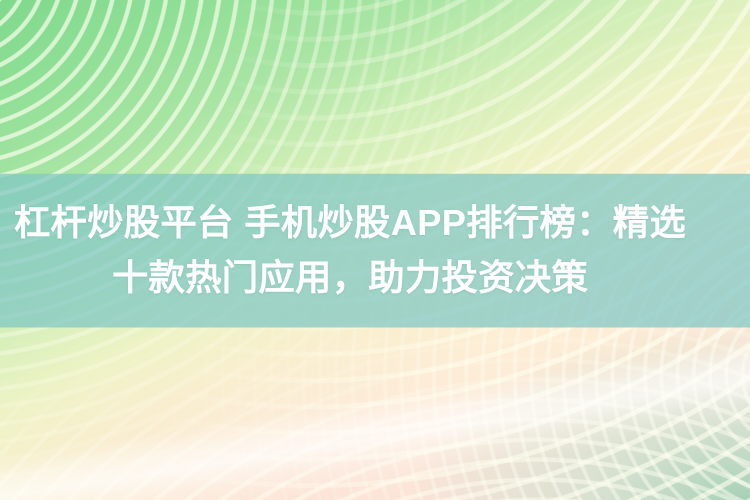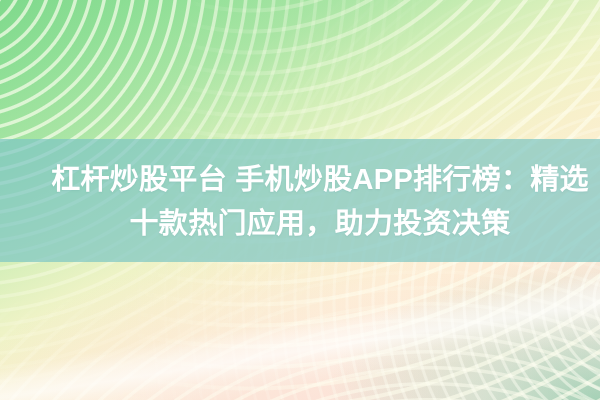--- a/index.html
+++ b/index.html
@@ -114,21 +114,21 @@
   
   .title-band {
     position: absolute;
     left: 0;
     right: 0;
     top: 139px;
     height: 123px;
     background: rgba(126, 198, 196, 0.72);
     display: flex;
     flex-direction: column;
-    align-items: flex-end;
+    align-items: flex-start;
     justify-content: center;
   }
 
   .title-text {
     width: 560px;
     margin: 0;
     text-align: center;
     color: #ffffff;
     font-size: 29px;
     line-height: 44px;

